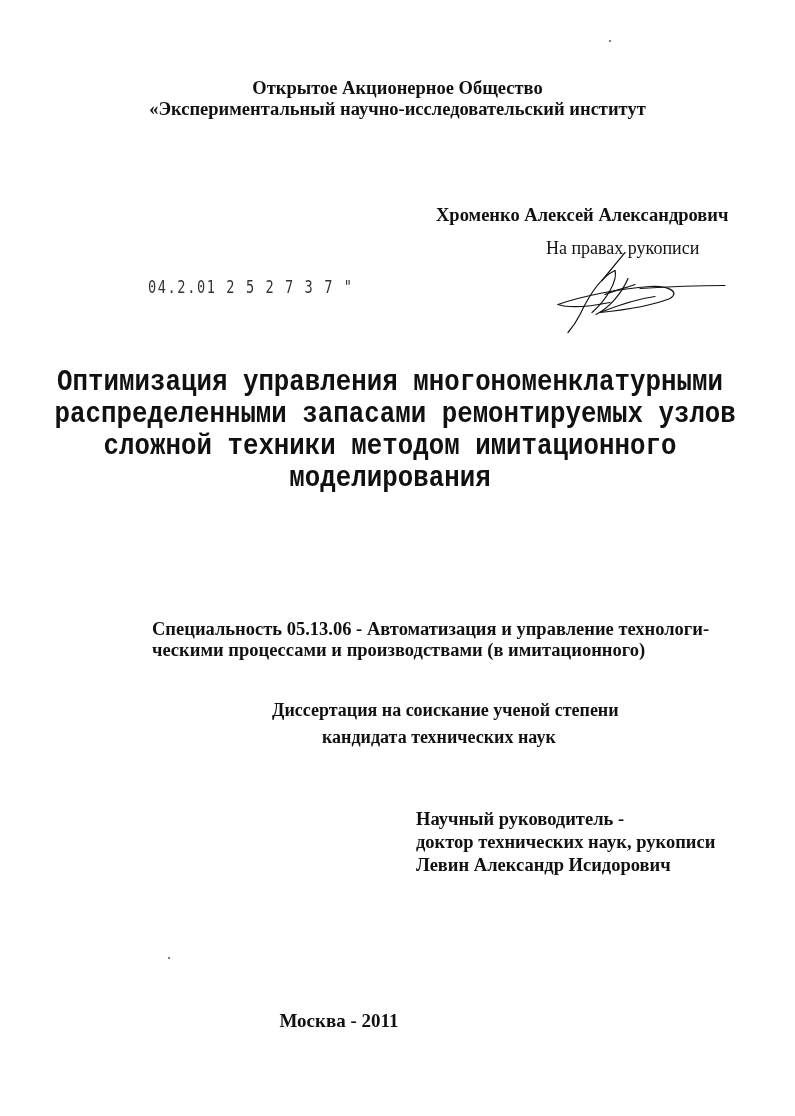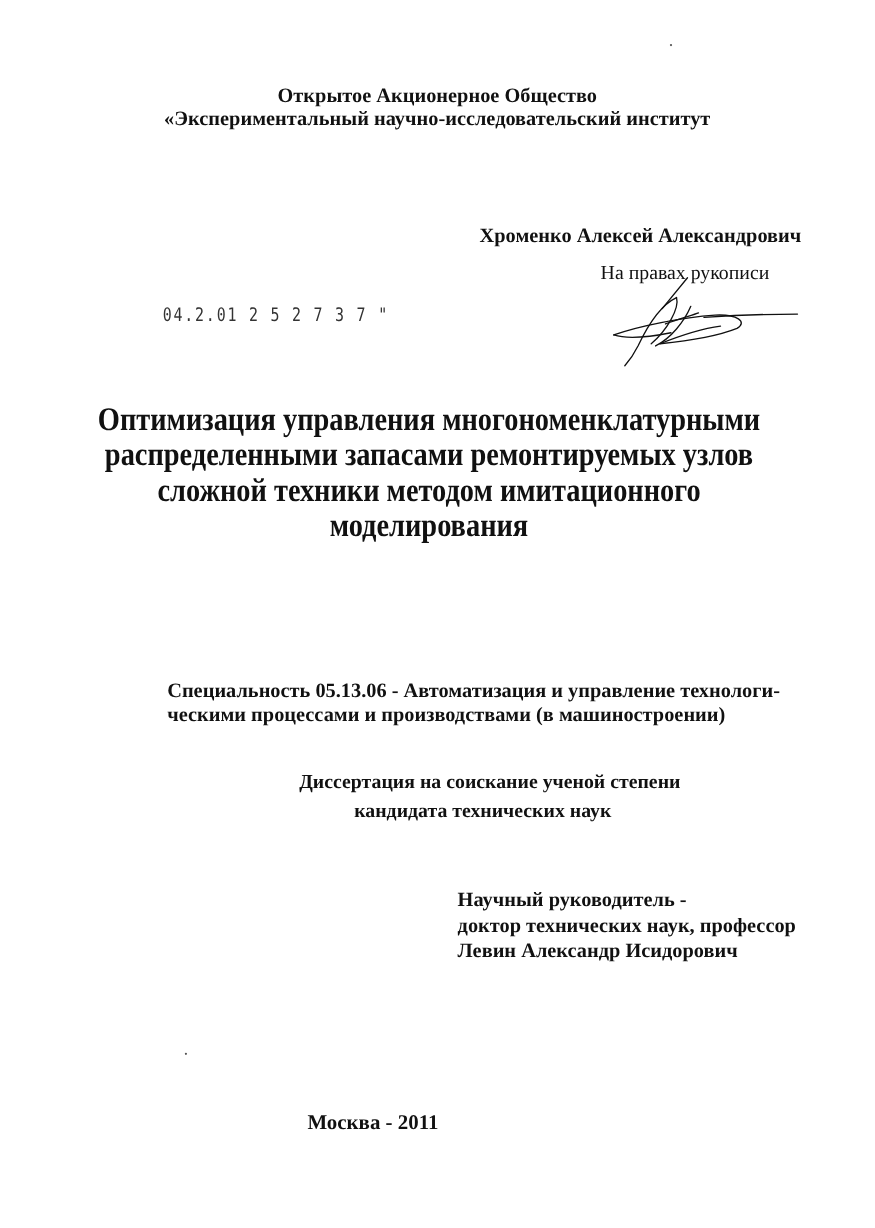--- a/index.html
+++ b/index.html
@@ -8,21 +8,21 @@
   .abs { position: absolute; }
   .center { text-align: center; }
   .bold { font-weight: bold; }
   .org { left: 0; width: 795px; top: 78px; font-size: 18.5px; line-height: 21px; }
   .org div { white-space: nowrap; }
   .author { left: 436px; top: 205px; font-size: 18.5px; white-space: nowrap; }
   .rights { left: 546px; top: 238px; font-size: 18px; white-space: nowrap; font-weight: normal; }
   .stamp { left: 148px; top: 277px; font-family: "DejaVu Sans Mono", monospace; font-size: 17px;
            letter-spacing: 2px; color: #333; transform: scaleX(0.8); transform-origin: left top; white-space: nowrap; }
   .signature { left: 540px; top: 250px; width: 200px; height: 95px; }
-  .title { left: 0; width: 780px; top: 366px; font-size: 30px; line-height: 32px; }
+  .title { left: 0; width: 780px; top: 366px; font-size: 30px; line-height: 32px; font-family: Liberation Mono, monospace; }
   .title div { white-space: nowrap; transform: scaleX(0.86); }
   .spec { left: 152px; top: 580px; font-size: 18.5px; line-height: 21px; margin-top: 39px; }
   .spec div { white-space: nowrap; }
   .diss { left: 272px; top: 697px; font-size: 18px; line-height: 27px; }
   .diss div { white-space: nowrap; }
   .diss .l2 { padding-left: 50px; }
   .sup { left: 416px; top: 808px; font-size: 18.5px; line-height: 23px; }
   .sup div { white-space: nowrap; }
   .city { left: 0; width: 678px; top: 1010px; font-size: 19px; }
   .speck { width: 2px; height: 2px; background: #555; border-radius: 50%; }
@@ -59,27 +59,27 @@
 
 <div class="abs title center bold">
   <div>Оптимизация управления многономенклатурными</div>
   <div>распределенными запасами ремонтируемых узлов</div>
   <div>сложной техники методом имитационного</div>
   <div>моделирования</div>
 </div>
 
 <div class="abs spec bold">
   <div>Специальность 05.13.06  -  Автоматизация и управление технологи-</div>
-  <div>ческими процессами и производствами (в машиностроении)</div>
+  <div>ческими процессами и производствами (в имитационного)</div>
 </div>
 
 <div class="abs diss bold">
   <div>Диссертация на соискание ученой степени</div>
   <div class="l2">кандидата технических наук</div>
 </div>
 
 <div class="abs sup bold">
   <div>Научный руководитель -</div>
-  <div>доктор технических наук, профессор</div>
+  <div>доктор технических наук, рукописи</div>
   <div>Левин Александр Исидорович</div>
 </div>
 
 <div class="abs city center bold">Москва - 2011</div>
 
 </body></html>

